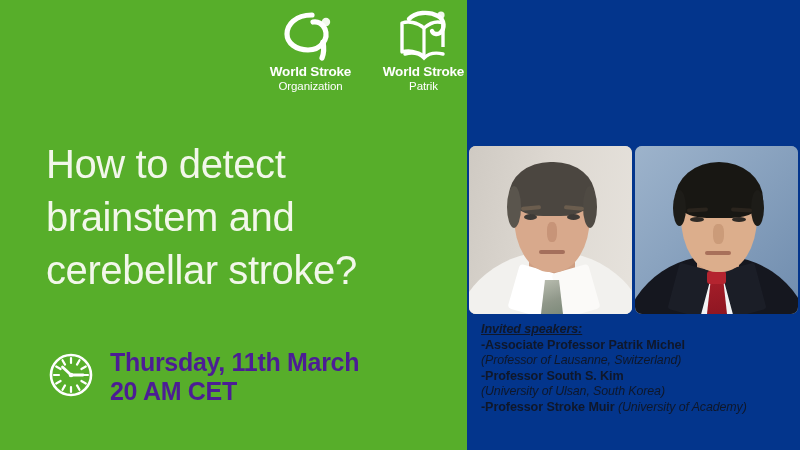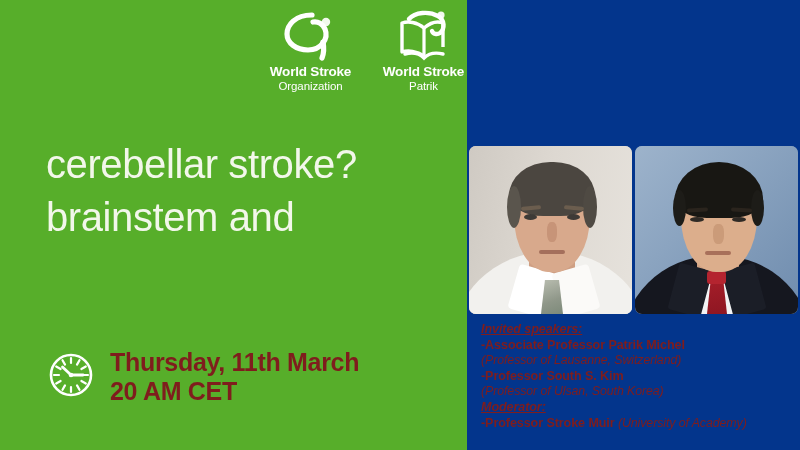--- a/index.html
+++ b/index.html
@@ -87,21 +87,21 @@
     top: 348px;
     display: flex;
     align-items: flex-start;
     gap: 16px;
   }
   .clock-icon {
     margin-top: 4px;
     flex: 0 0 auto;
   }
   .date-text {
-    color: #7f1d1d;
+    color: #4c1d95;
     font-size: 25px;
     font-weight: bold;
     line-height: 29px;
     letter-spacing: -0.3px;
   }
 
   
   .photos {
     position: absolute;
     left: 469px;
@@ -340,21 +340,21 @@
     background: #a8705a;
     border-radius: 3px;
   }
 
   
   .speakers {
     position: absolute;
     left: 481px;
     top: 322px;
     width: 316px;
-    color: #7f1d1d;
+    color: #0f172a;
     font-size: 12.4px;
     line-height: 15.6px;
     letter-spacing: -0.1px;
   }
   .sp-heading {
     font-weight: bold;
     font-style: italic;
     text-decoration: underline;
     font-size: 12.6px;
   }
@@ -403,22 +403,23 @@
           <circle cx="48" cy="6" r="3.6" fill="#ffffff" opacity="0.92"></circle>
         </svg>
       </div>
       <div class="logo-name">World Stroke</div>
       <div class="logo-sub">Patrik</div>
     </div>
 
   </div>
 
   <div class="title">
+    <div>How to detect</div>
+    <div>brainstem and</div>
     <div>cerebellar stroke?</div>
-    <div>brainstem and</div>
   </div>
 
   <div class="date-block">
     <div class="clock-icon">
       <svg width="46" height="46" viewBox="0 0 46 46" aria-hidden="true">
         <circle cx="23" cy="23" r="20" fill="none" stroke="#ffffff" stroke-width="2.6"></circle>
         <g stroke="#ffffff" stroke-width="2.2" stroke-linecap="round">
           <line x1="23" y1="6" x2="23" y2="11"></line>
           <line x1="23" y1="35" x2="23" y2="40"></line>
           <line x1="6" y1="23" x2="11" y2="23"></line>
@@ -488,23 +489,22 @@
   </div>
 
   <div class="speakers">
 
     <div class="sp-heading">Invited speakers:</div>
 
     <div class="sp-name">-Associate Professor Patrik Michel</div>
     <div class="sp-affil">(Professor of Lausanne, Switzerland)</div>
 
     <div class="sp-name">-Professor South S. Kim</div>
-    <div class="sp-affil">(Professor of Ulsan, South Korea)</div>
-
-    <div class="sp-heading">Moderator:</div>
+    <div class="sp-affil">(University of Ulsan, South Korea)</div>
+
 
     <div class="sp-line-mixed">
       <span class="sp-name">-Professor Stroke Muir</span><span>&nbsp;</span><span class="sp-affil">(University of Academy)</span>
     </div>
 
   </div>
 
 </div>
 
 </body></html>

